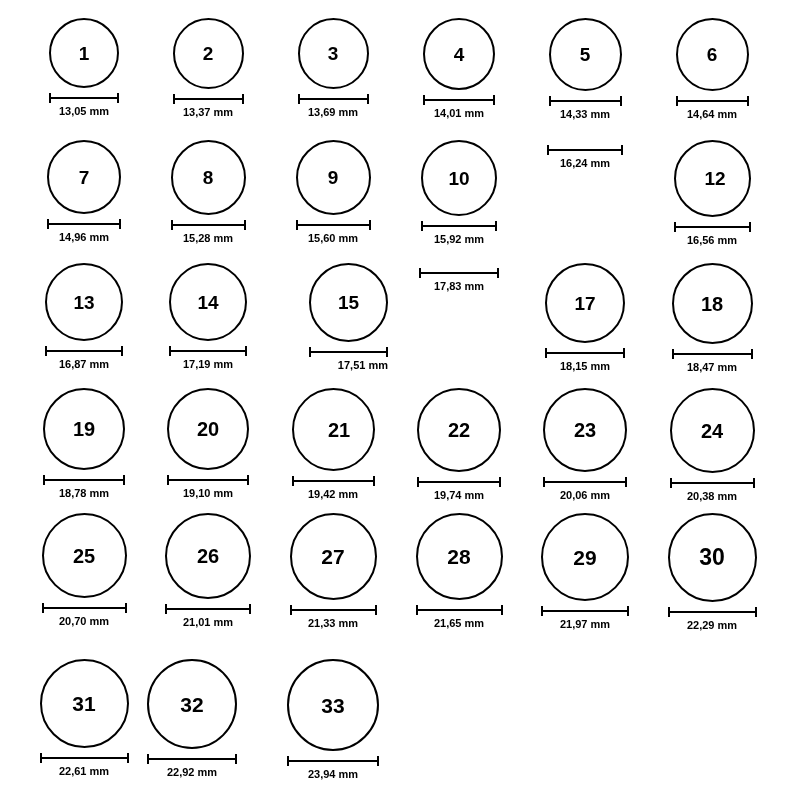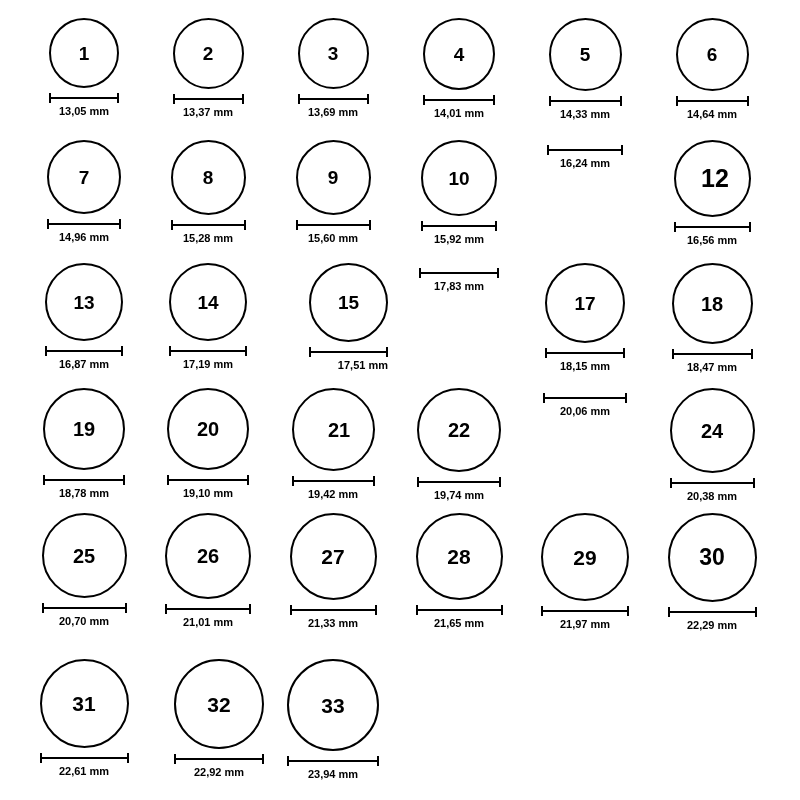--- a/index.html
+++ b/index.html
@@ -188,21 +188,21 @@
     <div class="ring-cell" style="width: 110px; left: 530px; top: 140px;">
       <div class="measure" style="width: 76px;">
         <div class="bar"></div>
         <div class="cap left"></div>
         <div class="cap right"></div>
       </div>
       <div class="ring-label">16,24 mm</div>
     </div>
     <div class="ring-cell" style="width: 110px; left: 657px; top: 140px;">
       <div class="ring-circle" style="width: 77px; height: 77px;">
-        <span class="ring-number" style="font-size: 25px; margin-left: 6px;">12</span>
+        <span class="ring-number" style="font-size: 19px; margin-left: 6px;">12</span>
       </div>
       <div class="measure" style="width: 77px;">
         <div class="bar"></div>
         <div class="cap left"></div>
         <div class="cap right"></div>
       </div>
       <div class="ring-label">16,56 mm</div>
     </div>
     <div class="ring-cell" style="width: 110px; left: 29px; top: 263px;">
       <div class="ring-circle" style="width: 78px; height: 78px;">
@@ -305,20 +305,23 @@
         <span class="ring-number" style="font-size: 20px;">22</span>
       </div>
       <div class="measure" style="width: 84px;">
         <div class="bar"></div>
         <div class="cap left"></div>
         <div class="cap right"></div>
       </div>
       <div class="ring-label">19,74 mm</div>
     </div>
     <div class="ring-cell" style="width: 110px; left: 530px; top: 388px;">
+      <div class="ring-circle" style="width: 84px; height: 84px;">
+        <span class="ring-number" style="font-size: 20px;">23</span>
+      </div>
       <div class="measure" style="width: 84px;">
         <div class="bar"></div>
         <div class="cap left"></div>
         <div class="cap right"></div>
       </div>
       <div class="ring-label">20,06 mm</div>
     </div>
     <div class="ring-cell" style="width: 110px; left: 657px; top: 388px;">
       <div class="ring-circle" style="width: 85px; height: 85px;">
         <span class="ring-number" style="font-size: 20px;">24</span>
@@ -400,21 +403,21 @@
       <div class="ring-circle" style="width: 89px; height: 89px;">
         <span class="ring-number" style="font-size: 21px;">31</span>
       </div>
       <div class="measure" style="width: 89px;">
         <div class="bar"></div>
         <div class="cap left"></div>
         <div class="cap right"></div>
       </div>
       <div class="ring-label">22,61 mm</div>
     </div>
-    <div class="ring-cell" style="width: 110px; left: 164px; top: 659px; justify-content: flex-end;">
+    <div class="ring-cell" style="width: 110px; left: 137px; top: 659px; justify-content: flex-end;">
       <div class="ring-circle" style="width: 90px; height: 90px;">
         <span class="ring-number" style="font-size: 21px;">32</span>
       </div>
       <div class="measure" style="width: 90px;">
         <div class="bar"></div>
         <div class="cap left"></div>
         <div class="cap right"></div>
       </div>
       <div class="ring-label">22,92 mm</div>
     </div>

